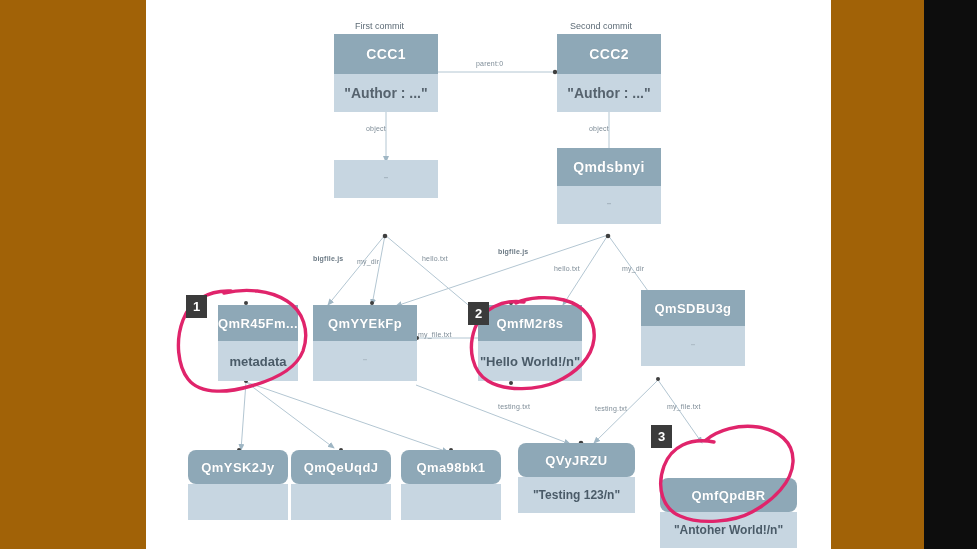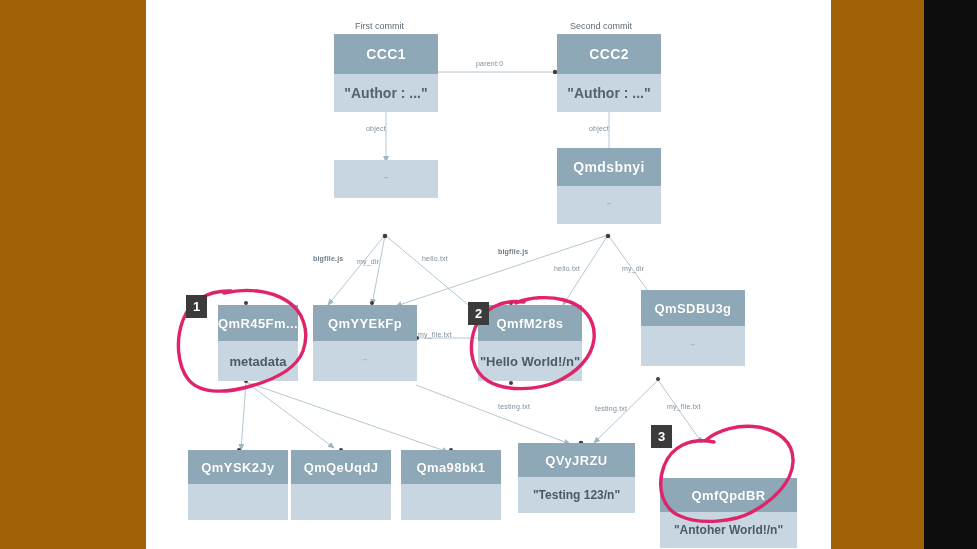--- a/index.html
+++ b/index.html
@@ -42,21 +42,21 @@
   .n-tree .body{height:38px;font-size:6px;}
 
   
   .n-mid{width:104px;}
   .n-mid .head{height:36px;font-size:13px;}
   .n-mid .body{height:40px;font-size:13px;font-weight:bold;color:#4a5b68;}
   .n-mid .body.tiny{font-size:6px;font-weight:normal;color:#9aa8b3;}
 
   
   .n-leaf{width:100px;}
-  .n-leaf .head{height:34px;font-size:13px;}
+  .n-leaf .head{height:34px;font-size:13px;border-radius:8px;}
   .n-leaf .body{height:36px;font-size:12px;font-weight:bold;}
   .n-leaf .body.blank{font-size:0;}
 
   
   .caption{position:absolute;font-size:9px;color:#5d6b76;white-space:nowrap;}
 
   
   .elabel{position:absolute;font-size:7px;color:#7e8c97;white-space:nowrap;
           letter-spacing:.2px;}
   .elabel.bold{font-weight:bold;color:#6c7a85;}

